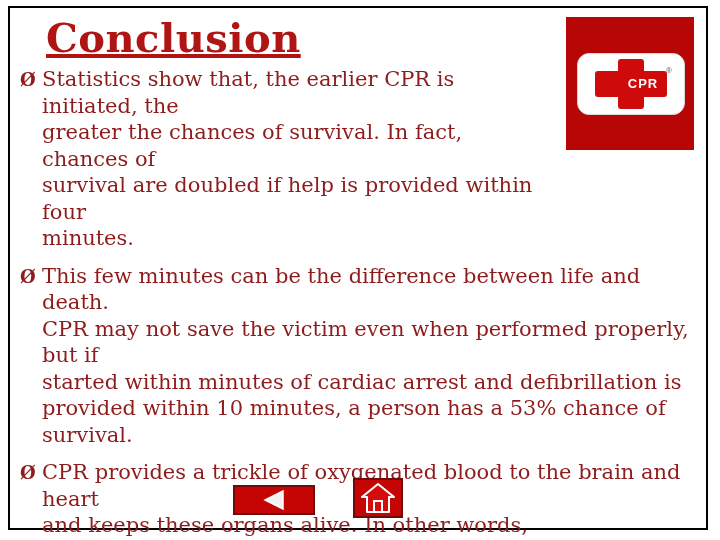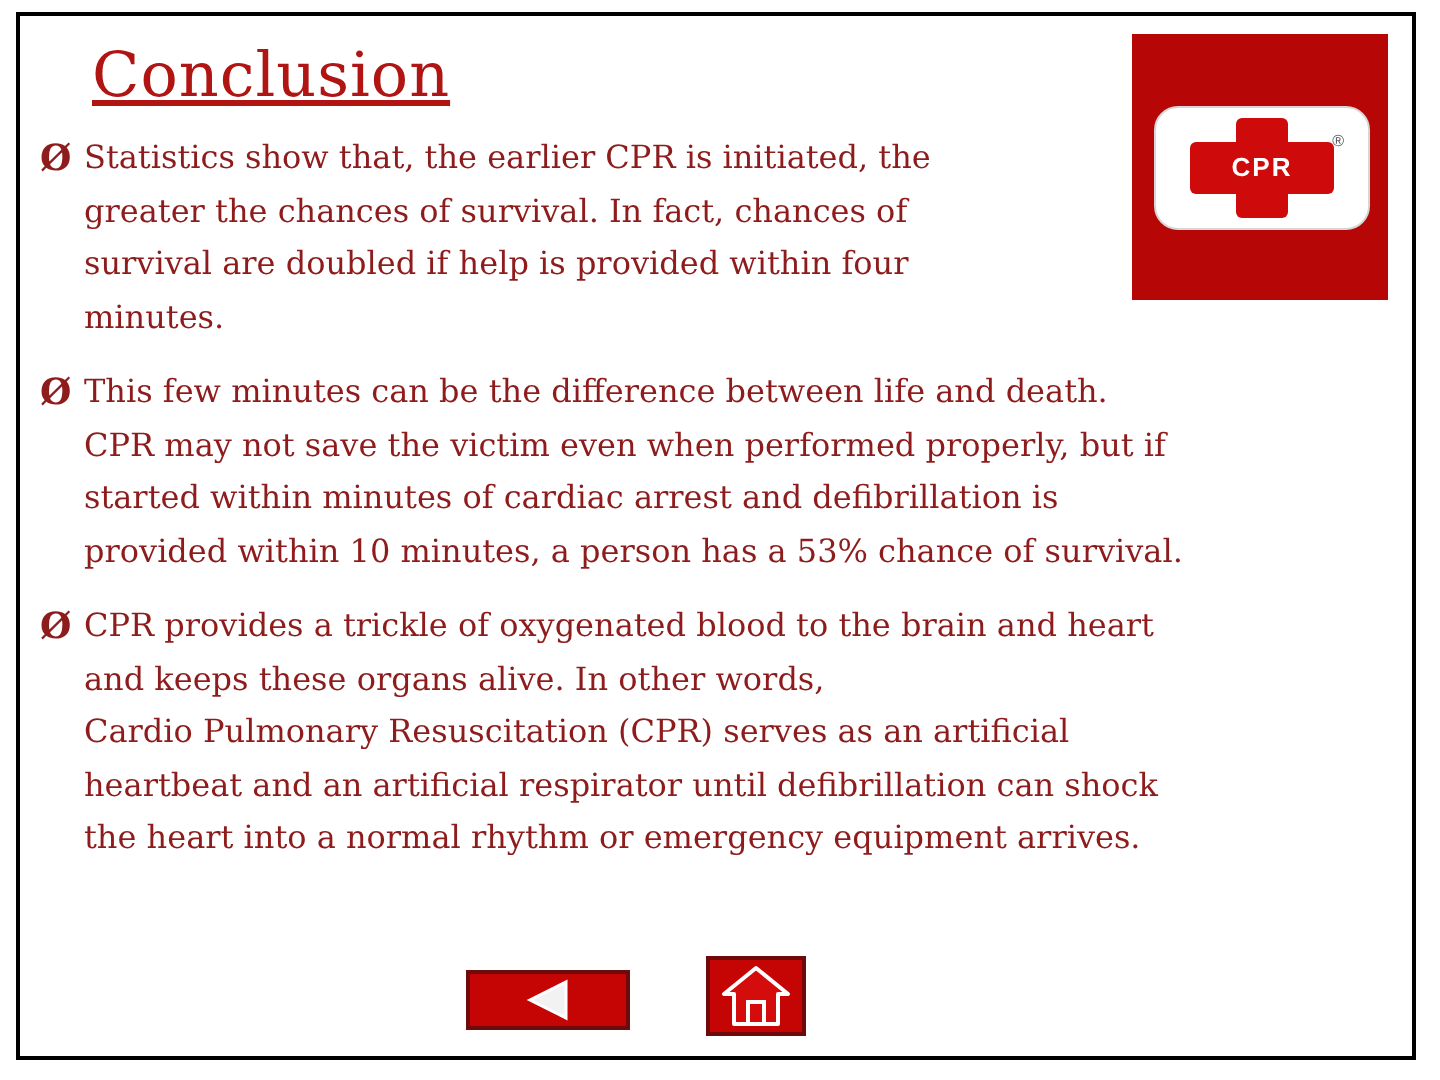--- a/index.html
+++ b/index.html
@@ -16,23 +16,23 @@
     left: 8px;
     top: 6px;
     width: 700px;
     height: 524px;
     border: 2px solid #000000;
     background: #ffffff;
     box-sizing: border-box;
   }
   .slide-title {
     margin: 12px 0 0 36px;
-    font-size: 31px;
+    font-size: 40px;
     line-height: 36px;
-    font-weight: normal;
+    font-weight: bold;
     color: #b01513;
     text-decoration: underline;
     letter-spacing: 0.5px;
   }
   .content {
     position: absolute;
     left: 10px;
     top: 58px;
     width: 676px;
   }
@@ -45,21 +45,21 @@
     flex: 0 0 22px;
     width: 22px;
     font-size: 18px;
     line-height: 27px;
     font-weight: bold;
     color: #8e1c1c;
     text-align: left;
   }
   .btext {
     margin: 0;
-    font-size: 16px;
+    font-size: 21px;
     line-height: 26.5px;
     color: #8e1c1c;
     white-space: pre-line;
   }
   .btext.first {
     max-width: 505px;
   }
   
   .logo {
     position: absolute;
@@ -101,20 +101,21 @@
     position: absolute;
     left: 0;
     top: 22px;
     width: 106px;
     text-align: center;
     font-family: "Liberation Sans", sans-serif;
     font-size: 13px;
     font-weight: bold;
     color: #ffffff;
     letter-spacing: 1px;
+    padding-left: 12px;
   }
   .reg {
     position: absolute;
     right: 12px;
     top: 12px;
     font-family: "Liberation Sans", sans-serif;
     font-size: 8px;
     color: #555555;
   }
   

